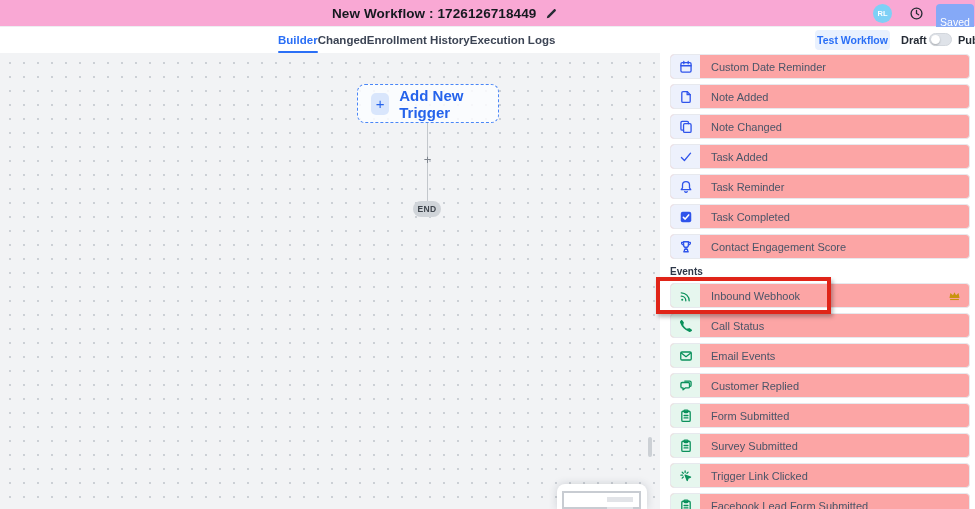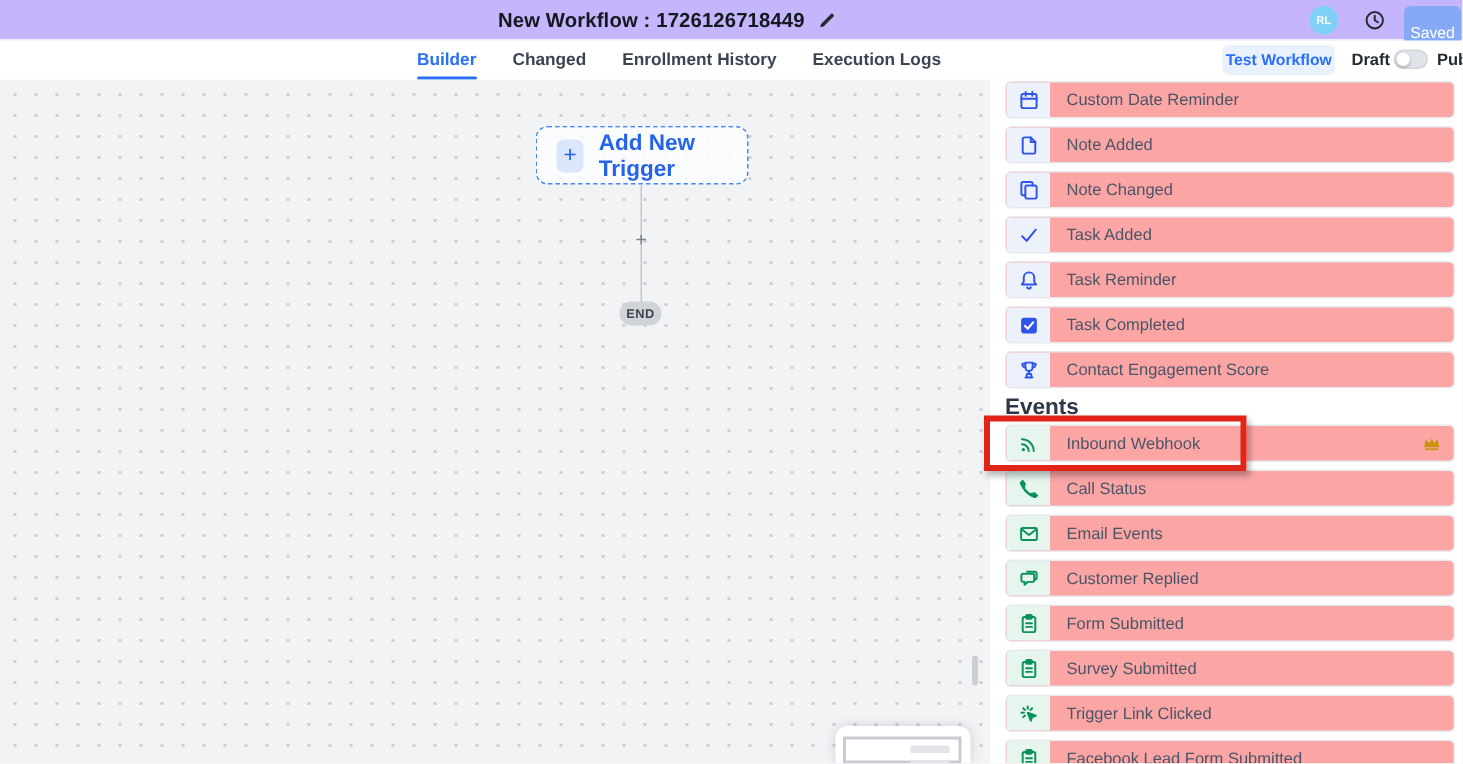--- a/index.html
+++ b/index.html
@@ -1,34 +1,34 @@
 <!DOCTYPE html>
 <html><head>
 <meta charset="utf-8">
 <style>
   * { box-sizing: border-box; margin: 0; padding: 0; }
   html,body { width: 975px; height: 509px; overflow: hidden; }
   body { font-family: "Liberation Sans", sans-serif; background: #fff; position: relative; }
 
   
-  .app-header { position: relative; height: 27px; background: #c4b5fd; border-bottom: 1px solid #edeff2; }
+  .app-header { position: relative; height: 27px; background: #f9a8d4; border-bottom: 1px solid #edeff2; }
   .title-wrap { position: absolute; left: 332px; top: 0; height: 27px; display: flex; align-items: center; gap: 9px; }
   .page-title { font-size: 13.5px; font-weight: 700; color: #15191f; letter-spacing: .1px; }
   .pencil { width: 13px; height: 13px; color: #262b33; cursor: pointer; }
   .avatar { position: absolute; left: 873px; top: 4px; width: 19px; height: 19px; border-radius: 50%;
             background: #7ed0f6; color: #fff; font-size: 7.5px; font-weight: 700;
             display: flex; align-items: center; justify-content: center; }
   .clock-btn { position: absolute; left: 909px; top: 6px; width: 15px; height: 15px; color: #262b33; }
   .saved-btn { position: absolute; left: 936px; top: 4px; width: 38px; height: 35px; background: #85a9f7;
                color: #fff; font-size: 10.5px; border: none; border-radius: 4px;
                display: flex; align-items: center; justify-content: center; }
 
   
   .tabbar { position: relative; height: 26px; background: #fff; }
-  .tabs { position: absolute; left: 278px; top: 0; height: 26px; display: flex; gap: 24px; }
+  .tabs { position: absolute; left: 278px; top: 0; height: 26px; display: flex; }
   .tab { font-size: 11.5px; font-weight: 700; color: #3c4454; height: 26px; display: flex; align-items: center;
          position: relative; cursor: pointer; white-space: nowrap; }
   .tab.active { color: #2a6ff6; }
   .tab.active::after { content: ""; position: absolute; left: 0; right: 0; bottom: 0; height: 2px;
                        background: #2a6ff6; border-radius: 1px; }
   .test-workflow-btn { position: absolute; left: 815px; top: 3px; width: 75px; height: 20px; background: #e9f1fe;
                        color: #2a6ff6; font-size: 10.5px; font-weight: 600; border: none; border-radius: 4px;
                        display: flex; align-items: center; justify-content: center; }
   .draft-label { position: absolute; left: 901px; top: 7px; font-size: 11px; font-weight: 700; color: #252b35; }
   .toggle { position: absolute; left: 929px; top: 6px; width: 23px; height: 13px; background: #dfe3e9;
@@ -73,21 +73,21 @@
              overflow: hidden; padding-top: 1px; }
   .trigger-item { width: 300px; height: 25px; margin: 0 0 5px 10px; background: #fca5a5;
                   border: 1px solid #e7e9ee; border-radius: 4px; display: flex; align-items: center;
                   overflow: hidden; cursor: pointer; }
   .item-icon { width: 29px; align-self: stretch; flex: none; display: flex; align-items: center;
                justify-content: center; }
   .item-icon.blue  { background: #edf1fc; color: #2f54eb; }
   .item-icon.green { background: #e6f6ee; color: #0b915c; }
   .item-label { font-size: 11px; color: #4a5568; margin-left: 11px; flex: 1; white-space: nowrap; }
   .crown { margin-right: 8px; color: #c9930c; display: flex; }
-  .section-header { height: 14px; margin: 0 0 5px 10px; font-size: 15px; font-weight: 700; color: #2d3748;
+  .section-header { height: 14px; margin: 0 0 5px 10px; font-size: 10px; font-weight: 700; color: #2d3748;
                     display: flex; align-items: center; }
 
   .highlight-box { position: absolute; left: 656px; top: 224px; width: 175px; height: 37px;
                    border: 4px solid #e02418; box-shadow: 2px 3px 4px rgba(0,0,0,.28); z-index: 5;
                    pointer-events: none; }
   svg { display: block; }
 </style>
 </head>
 <body>
 

